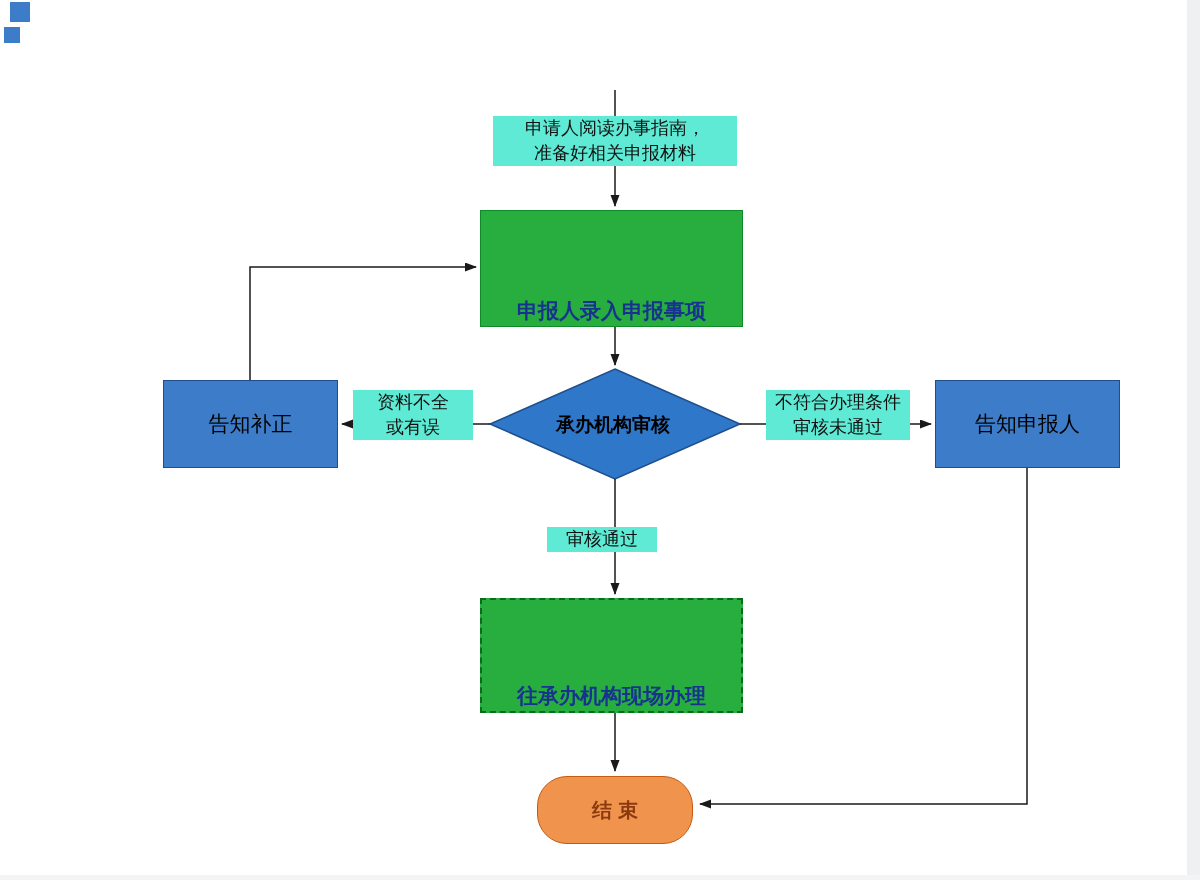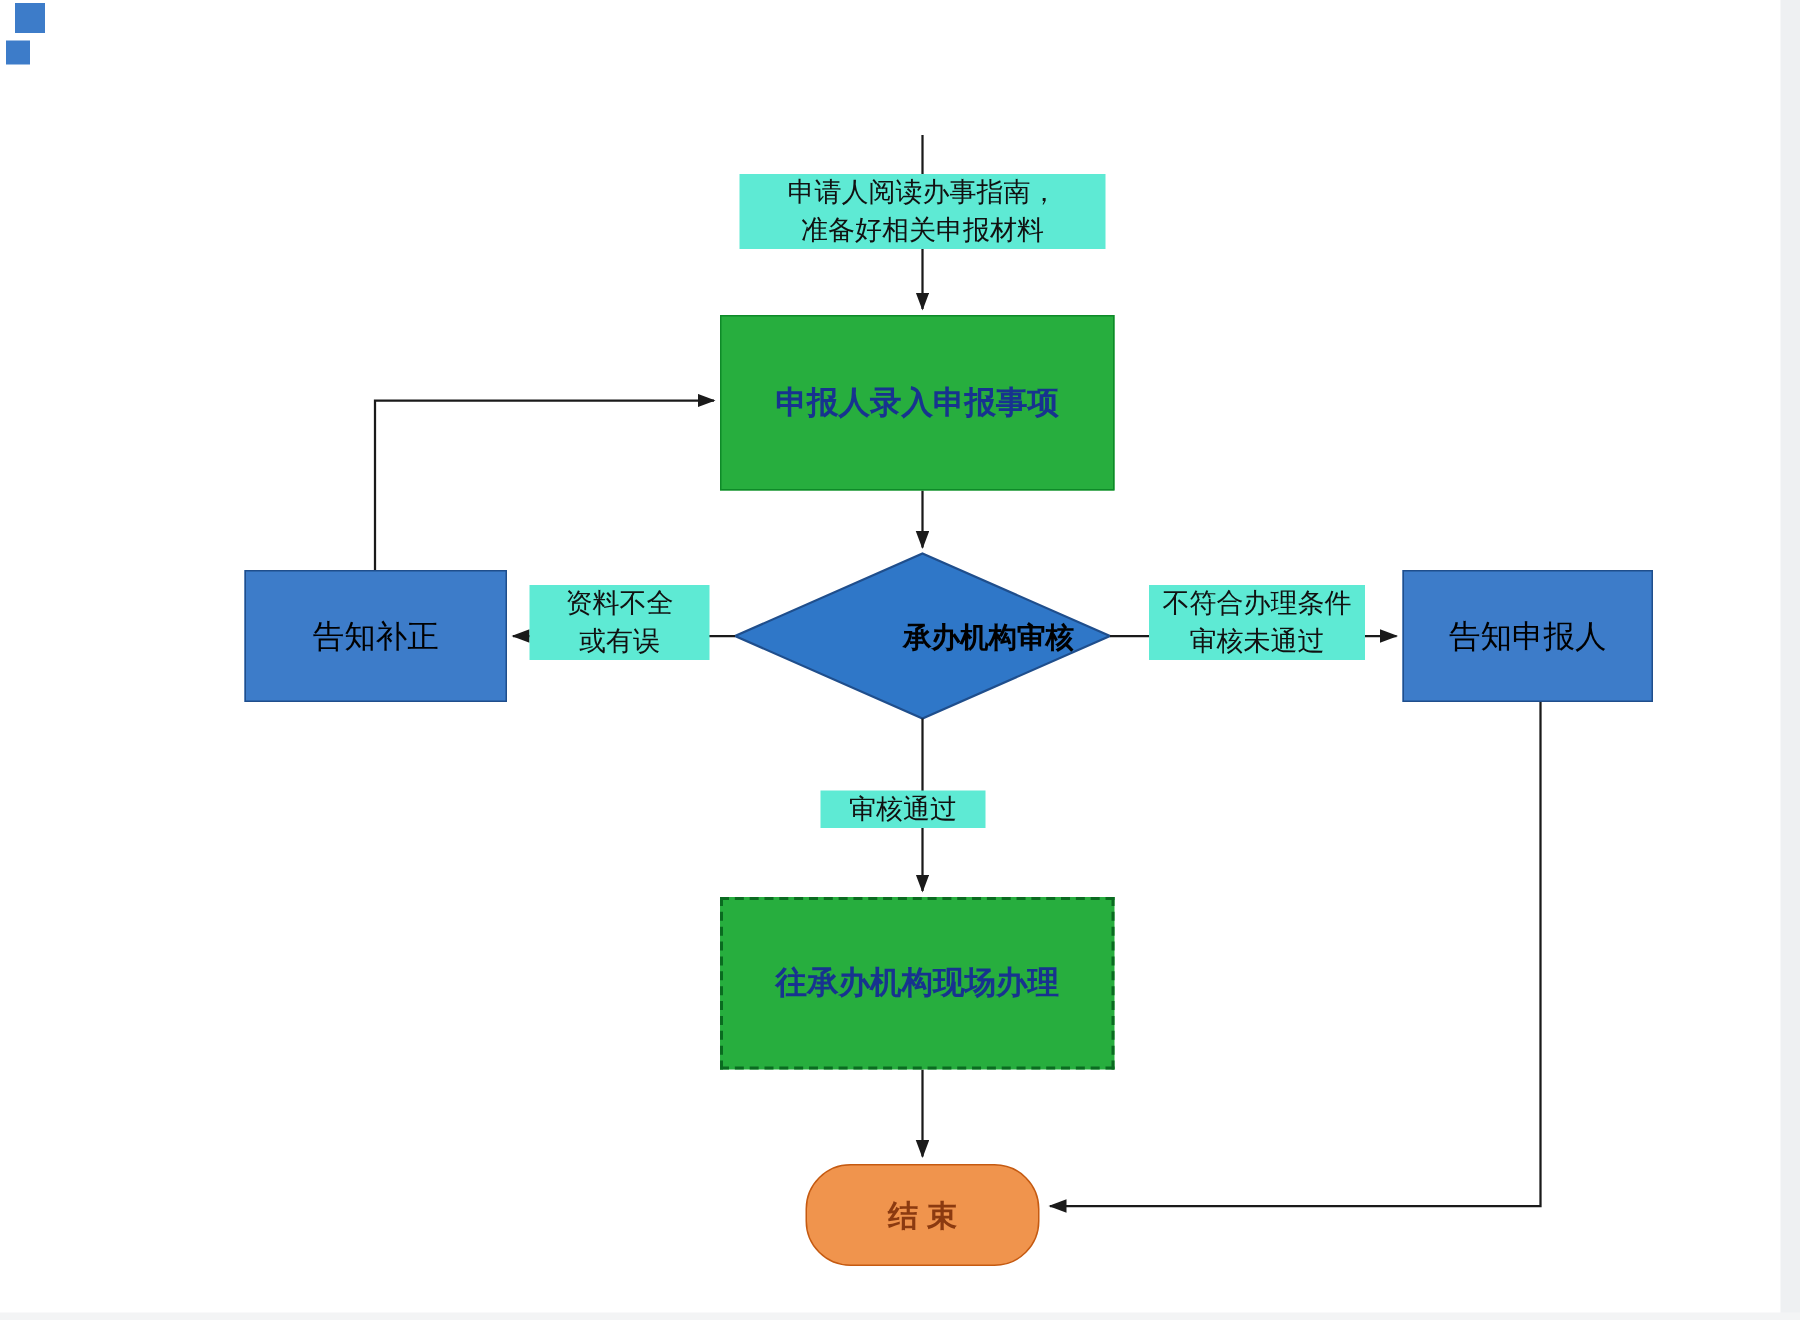--- a/index.html
+++ b/index.html
@@ -36,34 +36,35 @@
     font-size:20px;font-weight:700;
     letter-spacing:6px;
   }
   .stadium span{margin-left:6px;}
   .green-box{
     background:#27ae3e;
     border:1.5px solid #0e8a28;
     color:#17338f;
     font-size:21px;font-weight:700;
     line-height:31px;
+    align-items:flex-end;
   }
   .green-box.dashed{
     border:2px dashed #0a6b20;
   }
   .blue-box{
     background:#3d7cc9;
     border:1.5px solid #1f4e8c;
     color:#000000;
     font-size:21px;font-weight:400;
   }
   .diamond-text{
     position:absolute;
-    left:466px;top:412px;width:250px;
-    text-align:right;
+    left:488px;top:412px;width:250px;
+    text-align:center;
     color:#000000;
     font-size:19px;font-weight:600;
   }
   .edge-label{
     position:absolute;
     background:#5eead4;
     color:#111111;
     font-size:18px;
     line-height:25px;
     text-align:center;
@@ -132,21 +133,21 @@
     <div>不符合办理条件</div>
     <div>审核未通过</div>
   </div>
 
   <div class="edge-label lbl-pass">审核通过</div>
 
   <div class="node blue-box" style="left:163px;top:380px;width:175px;height:88px;">
     <span>告知补正</span>
   </div>
 
-  <div class="node blue-box" style="left:935px;top:380px;width:167px;height:88px;">
+  <div class="node blue-box" style="left:935px;top:380px;width:185px;height:88px;">
     <span>告知申报人</span>
   </div>
 
   <div class="node green-box dashed" style="left:480px;top:598px;width:263px;height:115px;">
     <div>
       <div>往承办机构现场办理</div>
     </div>
   </div>
 
   <div class="node stadium" style="left:537px;top:776px;width:156px;height:68px;">

